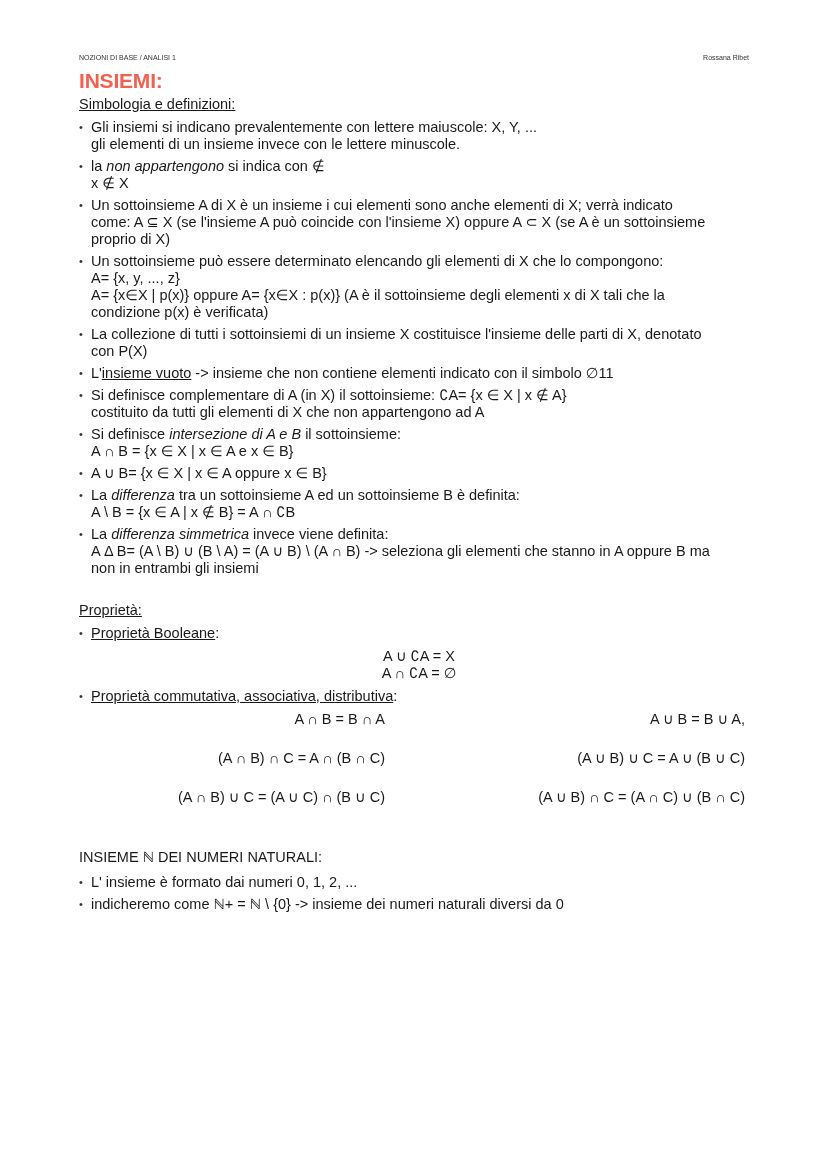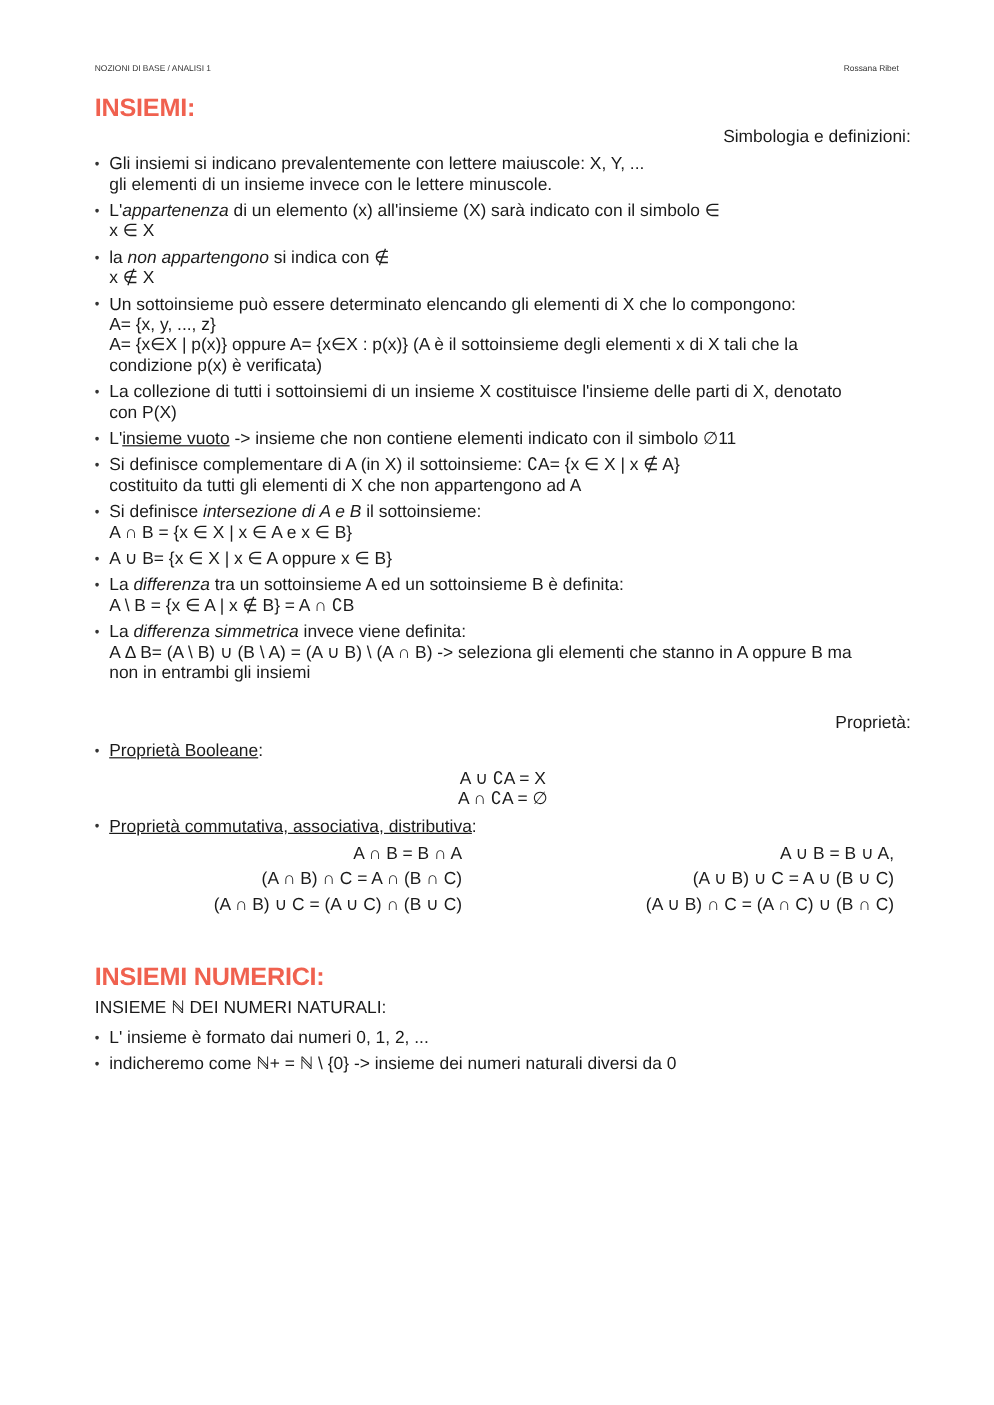--- a/index.html
+++ b/index.html
@@ -11,39 +11,39 @@
     font-size: 14.5px;
     line-height: 17px;
     overflow: hidden;
   }
   .page-header {
     position: absolute; top: 49px; left: 79px; right: 79px;
     font-size: 7px; color: #333; letter-spacing: 0;
   }
   .page-header .left { position: absolute; left: 0; top: 0; }
   .page-header .right { position: absolute; right: 0; top: 0; }
-  .content { position: absolute; left: 79px; top: 78px; width: 680px; }
+  .content { position: absolute; left: 79px; top: 68px; width: 680px; }
   .section-title {
     color: #f0614f; font-weight: bold; font-size: 21px; line-height: 26px;
     margin-bottom: 2px; letter-spacing: -0.2px;
   }
-  .subheading { margin-bottom: 6px; text-align: right; }
+  .subheading { text-decoration: underline; margin-bottom: 6px; }
   ul.bullets { list-style: none; }
   ul.bullets li {
     position: relative; padding-left: 12px; margin-bottom: 5px;
   }
   ul.bullets li::before {
     content: "•"; position: absolute; left: 0; top: 0; font-size: 11px; color: #333;
   }
   .line { display: block; }
   .u { text-decoration: underline; }
   .i { font-style: italic; }
   .formula-center { text-align: center; }
   .grid2 {
-    display: grid; grid-template-columns: 306px 60px 300px; row-gap: 4px;
+    display: grid; grid-template-columns: 306px 60px 300px; row-gap: 22px;
   }
   .grid2 .l { text-align: right; }
   .grid2 .r { text-align: right; }
   .gap-big { height: 20px; }
 </style>
 </head>
 <body>
 
 <div class="page-header">
   <span class="left">NOZIONI DI BASE / ANALISI 1</span>
@@ -54,26 +54,27 @@
 
   <div class="section-title">INSIEMI:</div>
   <div class="subheading">Simbologia e definizioni:</div>
 
   <ul class="bullets">
     <li>
       <span class="line">Gli insiemi si indicano prevalentemente con lettere maiuscole: X, Y, ...</span>
       <span class="line">gli elementi di un insieme invece con le lettere minuscole.</span>
     </li>
     <li>
-      <span class="line"><span>L'</span><span class="i">appartenenza</span><span> di un elemento (x) all'insieme (X) sarà indicato con il simbolo ∈</span></span>
-      <span class="line">x ∈ X</span>
+      <span class="line"><span>la </span><span class="i">non appartengono</span><span> si indica con ∉</span></span>
+      <span class="line">x ∉ X</span>
     </li>
     <li>
-      <span class="line"><span>la </span><span class="i">non appartengono</span><span> si indica con ∉</span></span>
-      <span class="line">x ∉ X</span>
+      <span class="line">Un sottoinsieme A di X è un insieme i cui elementi sono anche elementi di X; verrà indicato</span>
+      <span class="line">come: A ⊆ X (se l'insieme A può coincide con l'insieme X) oppure A ⊂ X (se A è un sottoinsieme</span>
+      <span class="line">proprio di X)</span>
     </li>
     <li>
       <span class="line">Un sottoinsieme può essere determinato elencando gli elementi di X che lo compongono:</span>
       <span class="line">A= {x, y, ..., z}</span>
       <span class="line">A= {x∈X | p(x)}  oppure A= {x∈X : p(x)}  (A è il sottoinsieme degli elementi x di X tali che la</span>
       <span class="line">condizione p(x) è verificata)</span>
     </li>
     <li>
       <span class="line">La collezione di tutti i sottoinsiemi di un insieme X costituisce l'insieme delle parti di X, denotato</span>
       <span class="line">con P(X)</span>
@@ -126,19 +127,18 @@
         <span class="r">(A ∪ B) ∪ C = A ∪ (B ∪ C)</span>
         <span class="l">(A ∩ B) ∪ C = (A ∪ C) ∩ (B ∪ C)</span>
           <span></span>
         <span class="r">(A ∪ B) ∩ C = (A ∩ C) ∪ (B ∩ C)</span>
       </div>
     </li>
   </ul>
 
   <div style="height:34px"></div>
 
-  <div class="section-title">INSIEMI NUMERICI:</div>
   <div style="margin-bottom:8px; margin-top:4px">INSIEME ℕ DEI NUMERI NATURALI:</div>
   <ul class="bullets">
     <li>L' insieme è formato dai numeri 0, 1, 2, ...</li>
     <li>indicheremo come ℕ+ = ℕ \ {0} -&gt; insieme dei numeri naturali diversi da 0</li>
   </ul>
 </div>
 
 </body></html>

